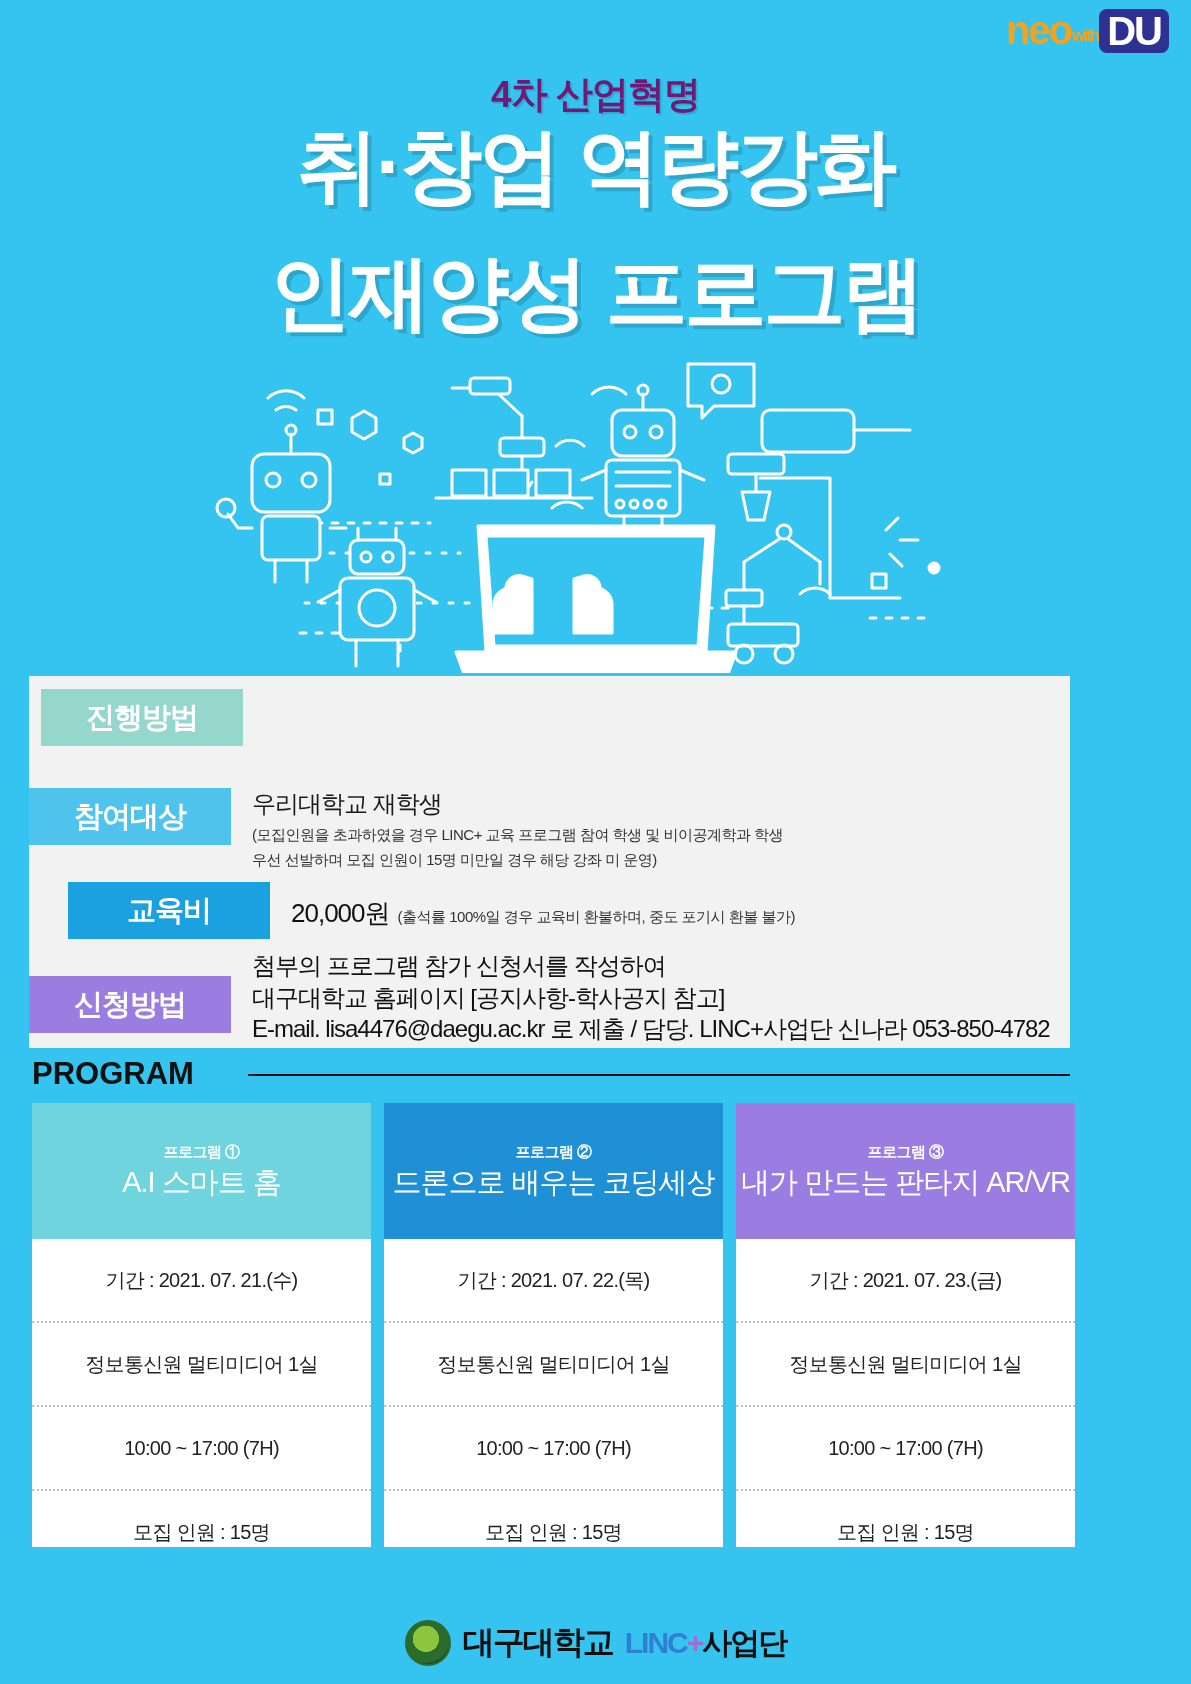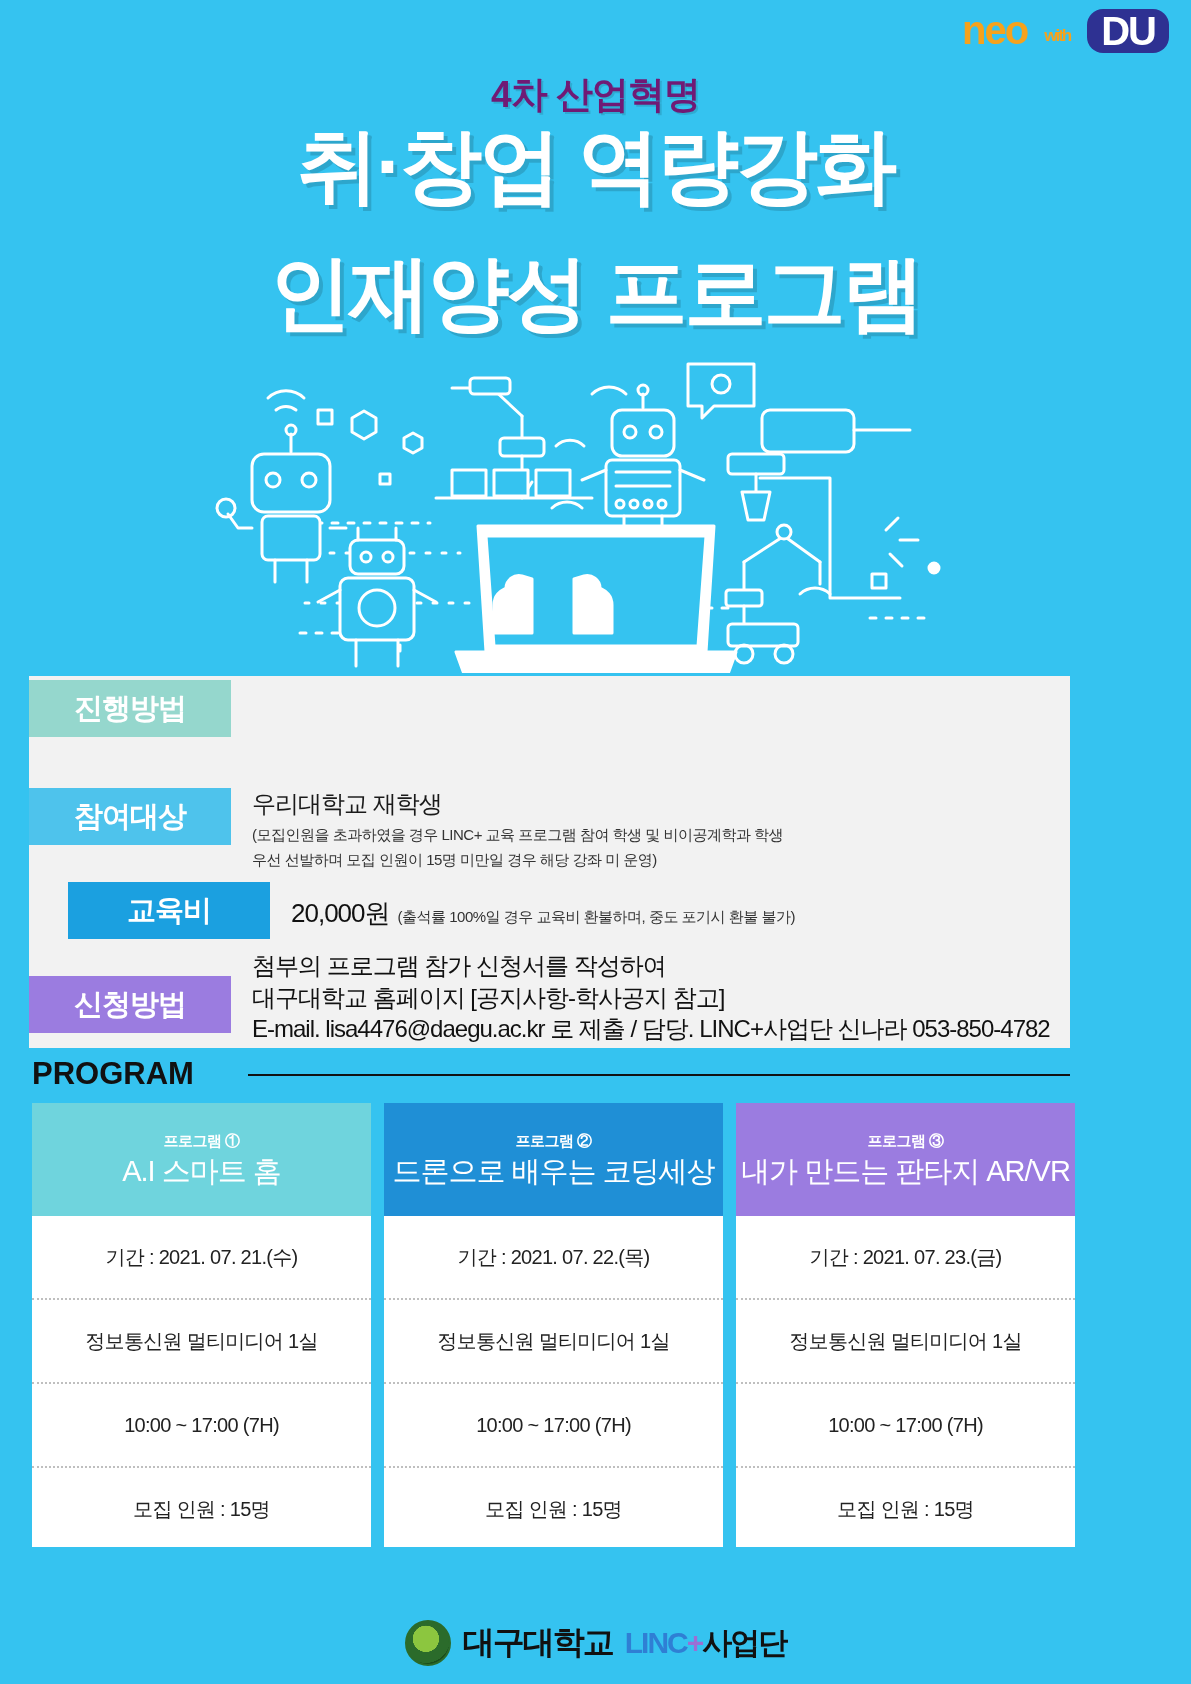--- a/index.html
+++ b/index.html
@@ -7,26 +7,26 @@
     width:1191px;height:1684px;
     background:#35c3f0;
     font-family:"Liberation Sans", sans-serif;
     position:relative;
     overflow:hidden;
   }
   
   .logo{
     position:absolute;top:8px;right:22px;
     font-weight:bold;font-size:40px;letter-spacing:-2px;
-    display:flex;align-items:flex-end;gap:17px;
+    display:flex;align-items:flex-end;gap:1px;
   }
   .logo .neo{color:#f6a21c;}
   .logo .with{color:#f6a21c;font-size:17px;margin-bottom:7px;}
   .logo .du{
-    background:#2e3192;color:#fff;padding:0 14px;border-radius:16px;
+    background:#2e3192;color:#fff;padding:0 8px;border-radius:8px;
     font-size:40px;line-height:44px;
   }
 
   
   .sub-title{
     position:absolute;top:70px;left:0;width:100%;
     text-align:center;color:#701a75;font-size:37px;font-weight:bold;
     letter-spacing:-1px;
     text-shadow:2px 2px 0 rgba(0,0,0,.12);
   }
@@ -75,21 +75,21 @@
 
   
   .card{
     position:absolute;top:1103px;width:339px;height:444px;
     background:#fff;
   }
   .card.c1{left:32px;}
   .card.c2{left:384px;}
   .card.c3{left:736px;}
   .card-head{
-    height:113px;display:flex;flex-direction:column;align-items:center;justify-content:center;
+    height:136px;display:flex;flex-direction:column;align-items:center;justify-content:center;
     color:#fff;
   }
   .card-no{font-size:15px;font-weight:bold;letter-spacing:-.5px;margin-bottom:4px;}
   .card-name{font-size:29px;letter-spacing:-1px;line-height:1.12;text-align:center;}
   .card-body{padding:0;}
   .card-line{
     height:82px;display:flex;align-items:center;justify-content:center;
     font-size:20px;color:#222;letter-spacing:-.7px;
     border-bottom:2px dotted #bfbfbf;
   }
@@ -221,21 +221,21 @@
       <path d="M800 236 a22 22 0 0 1 30 0"></path>
       <path d="M886 172 l12 -12 M900 182 h18 M890 196 l12 12"></path>
       <rect x="872" y="216" width="14" height="14"></rect>
       <circle cx="934" cy="210" r="5" fill="#ffffff"></circle>
     </g>
   </svg>
 </div>
 
 <div class="info-panel">
 
-  <div class="info-row" style="top:4px;">
+  <div class="info-row" style="top:13px;padding-left:12px;">
     <div class="info-tag" style="background:#95d7cd;">진행방법</div>
   </div>
 
   <div class="info-row" style="top:112px;">
     <div class="info-tag" style="background:#4ec3ec;">참여대상</div>
     <div class="info-body">
       <div class="info-head">우리대학교 재학생</div>
       <div class="info-note">(모집인원을 초과하였을 경우 LINC+ 교육 프로그램 참여 학생 및 비이공계학과 학생</div>
       <div class="info-note" style="margin-top:2px;">우선 선발하며 모집 인원이 15명 미만일 경우 해당 강좌 미 운영)</div>
     </div>

